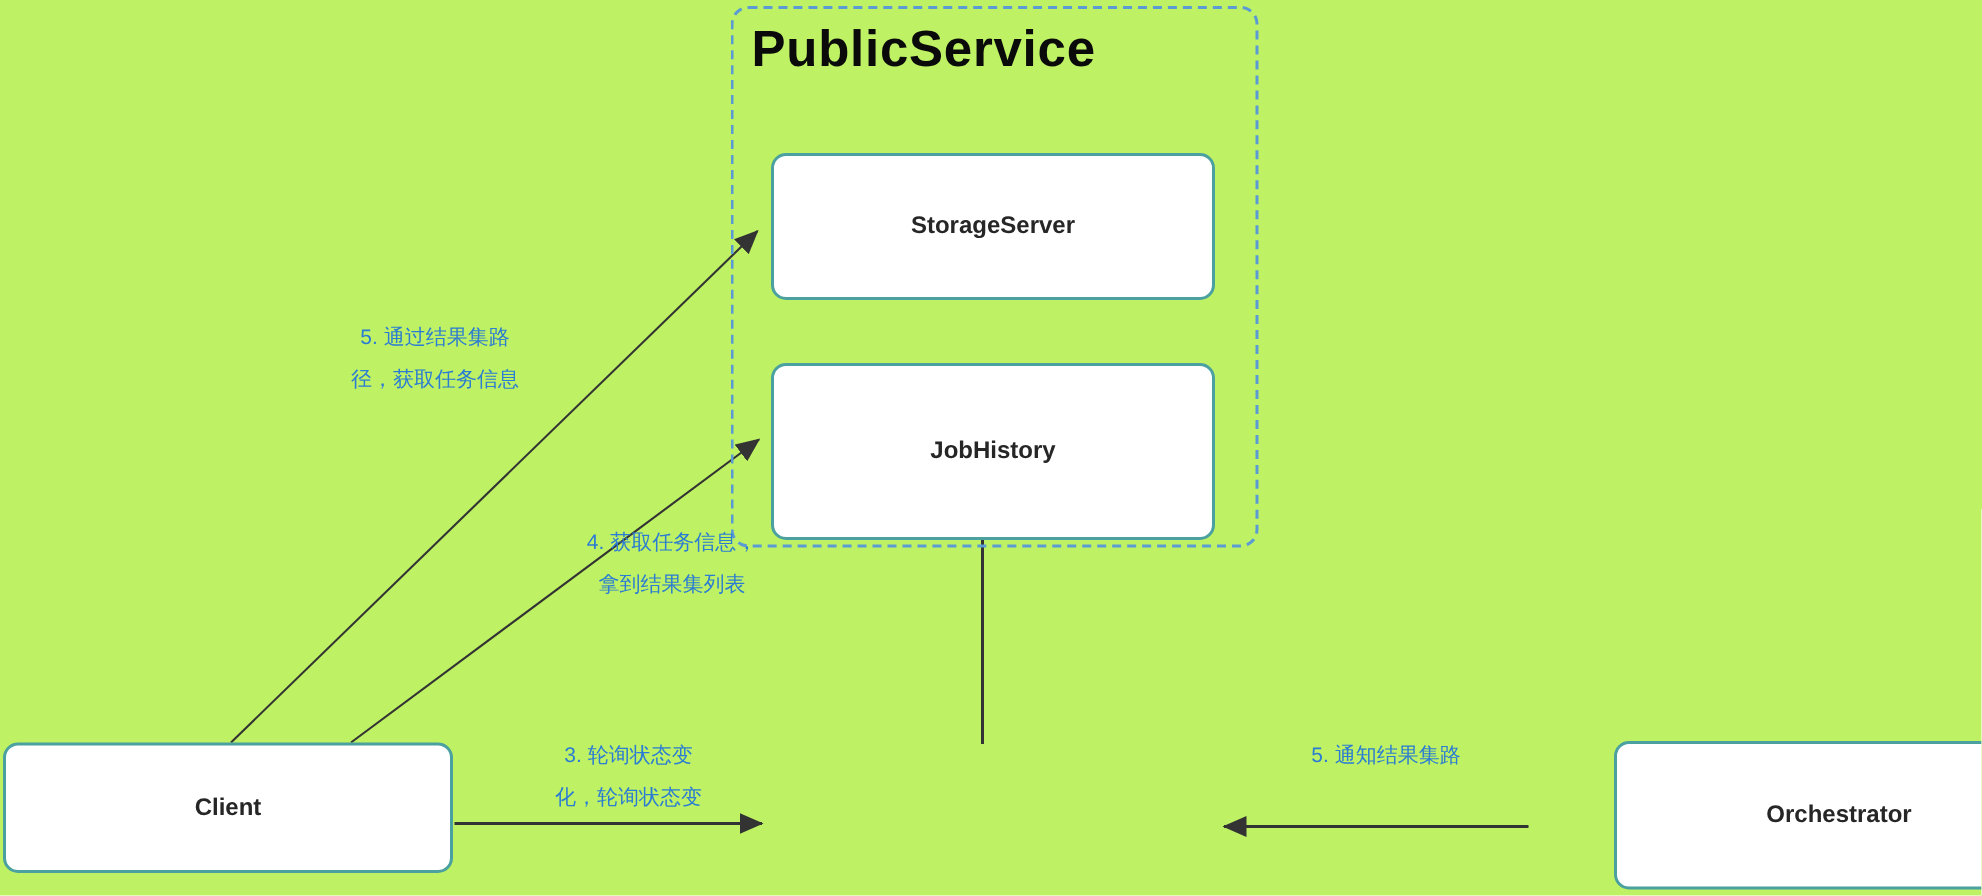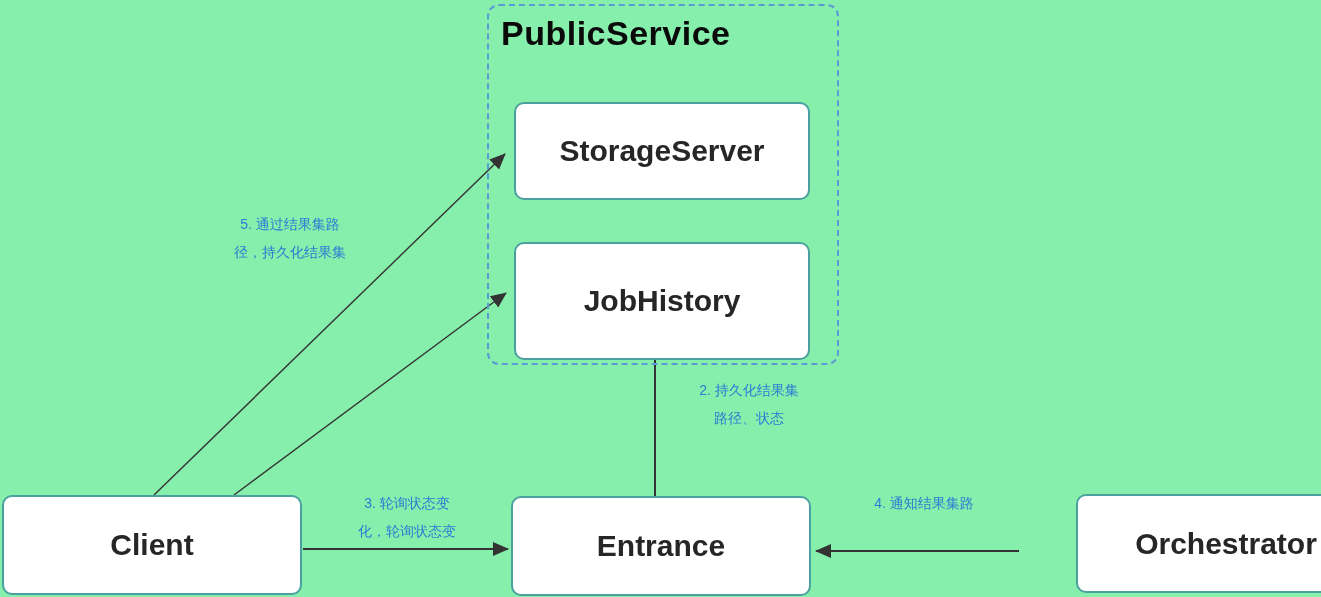--- a/index.html
+++ b/index.html
@@ -5,21 +5,21 @@
   html, body {
     margin: 0;
     padding: 0;
     background: #ffffff;
     font-family: "Liberation Sans", "DejaVu Sans", sans-serif;
   }
   .stage {
     position: relative;
     width: 1321px;
     height: 597px;
-    background: #86efac;
+    background: #bef264;
     overflow: hidden;
   }
   .arrows {
     position: absolute;
     left: 0; top: 0;
     width: 1321px;
     height: 597px;
     pointer-events: none;
   }
   .arrow {
@@ -52,42 +52,42 @@
     position: absolute;
     border: 2px solid var(--box-border, #4BA0A0);
     border-radius: 10px;
     background: #ffffff;
     box-sizing: border-box;
     display: flex;
     align-items: center;
     justify-content: center;
   }
   .node .node-label {
-    font-size: 30px;
+    font-size: 16px;
     font-weight: bold;
     color: var(--node-text, #262626);
     white-space: nowrap;
   }
   .node-storageserver { left: 514px; top: 102px; width: 296px; height: 98px; }
   .node-jobhistory    { left: 514px; top: 242px; width: 296px; height: 118px; }
-  .node-client        { left: 2px;   top: 495px; width: 300px; height: 100px; }
+  .node-client        { left: 2px;   top: 495px; width: 300px; height: 87px; }
   .node-entrance      { left: 511px; top: 496px; width: 300px; height: 100px; }
   .node-orchestrator  { left: 1076px;top: 494px; width: 300px; height: 99px; }
 
   .edge-label {
     position: absolute;
     color: var(--edge-label, #2B7CD3);
     font-size: 14px;
     line-height: 28px;
     text-align: center;
     white-space: nowrap;
   }
   .edge-label-5 { left: 186px; top: 210px; width: 208px; }
   .edge-label-4 { left: 352px; top: 347px; width: 192px; }
-  .edge-label-3 { left: 330px; top: 489px; width: 154px; }
+  .edge-label-3 { left: 342px; top: 489px; width: 154px; }
   .edge-label-2 { left: 661px; top: 376px; width: 176px; }
   .edge-label-1 { left: 833px; top: 489px; width: 182px; }
 </style>
 </head>
 <body>
 
 <div class="stage">
 
   <svg class="arrows" viewBox="0 0 1321 597">
     <defs>
@@ -111,41 +111,38 @@
   </div>
 
   <div class="node node-jobhistory">
     <span class="node-label">JobHistory</span>
   </div>
 
   <div class="node node-client">
     <span class="node-label">Client</span>
   </div>
 
-  <div class="node node-entrance">
-    <span class="node-label">Entrance</span>
-  </div>
 
   <div class="node node-orchestrator">
     <span class="node-label">Orchestrator</span>
   </div>
 
   <div class="edge-label edge-label-1">
-    <div>4. 通知结果集路</div>
+    <div>5. 通知结果集路</div>
   </div>
 
-  <div class="edge-label edge-label-2">
-    <div>2. 持久化结果集</div>
-    <div>路径、状态</div>
-  </div>
 
   <div class="edge-label edge-label-3">
     <div>3. 轮询状态变</div>
     <div>化，轮询状态变</div>
   </div>
 
+  <div class="edge-label edge-label-4">
+    <div>4. 获取任务信息，</div>
+    <div>拿到结果集列表</div>
+  </div>
 
   <div class="edge-label edge-label-5">
     <div>5. 通过结果集路</div>
-    <div>径，持久化结果集</div>
+    <div>径，获取任务信息</div>
   </div>
 
 </div>
 
 </body></html>

